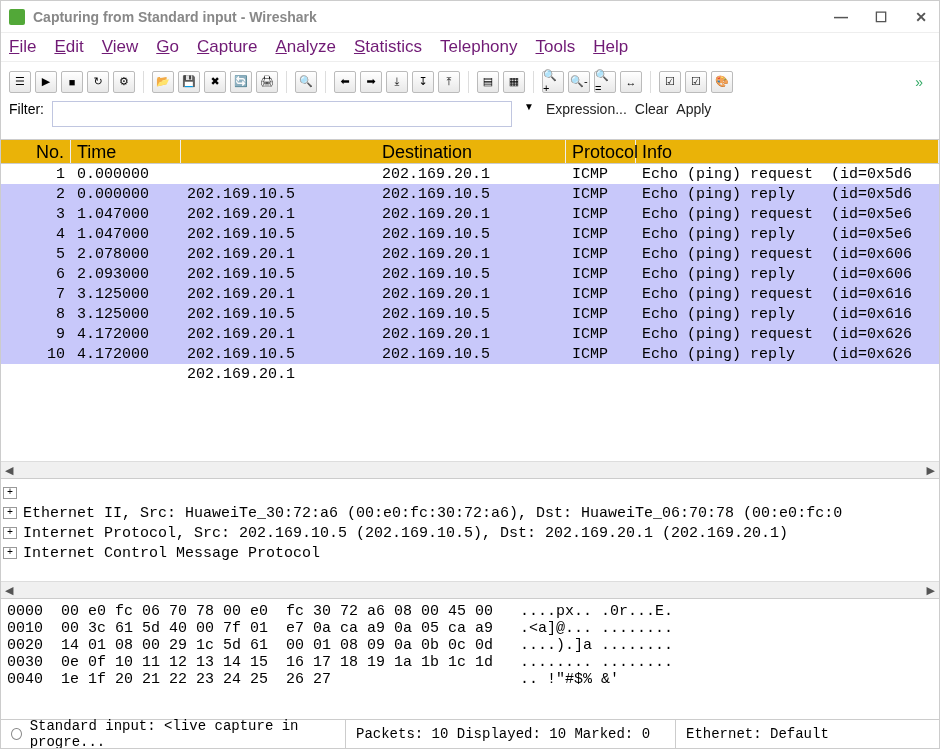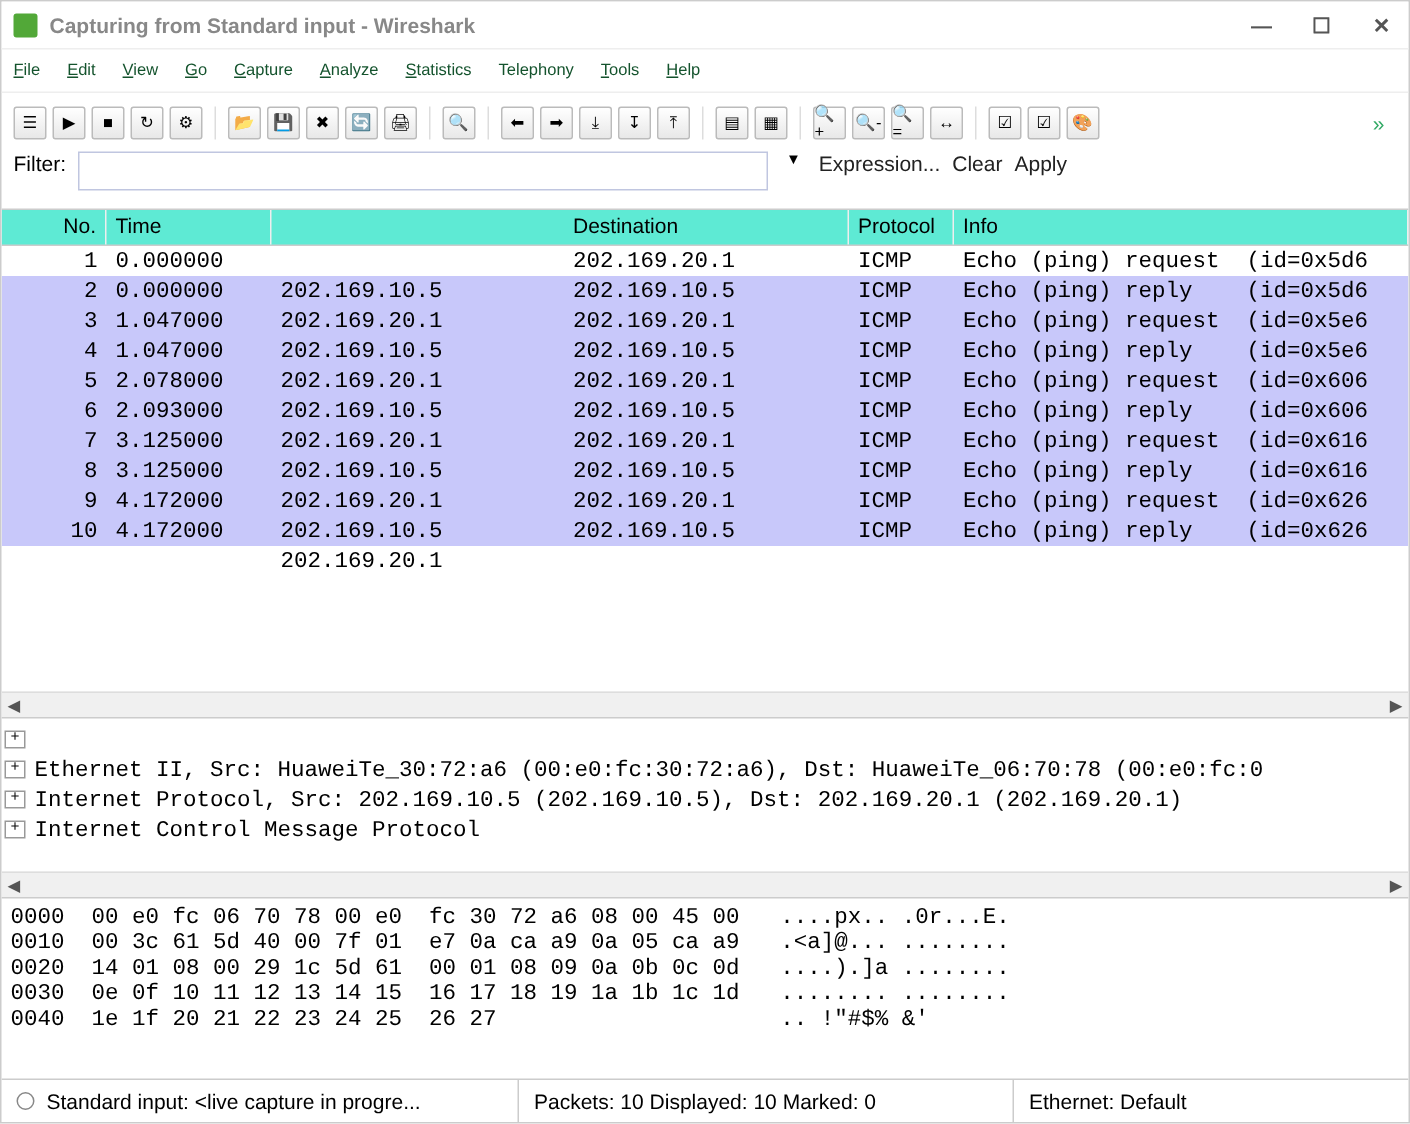--- a/index.html
+++ b/index.html
@@ -2,55 +2,55 @@
 <html><head>
 <meta charset="utf-8">
 <style>
 * { box-sizing: border-box; margin: 0; padding: 0; }
 body { font-family: "Segoe UI", Tahoma, sans-serif; font-size: 13px; background: #fff; width: 940px; height: 749px; overflow: hidden; border: 1px solid #ccc; display: flex; flex-direction: column; }
 .titlebar { height: 32px; display: flex; align-items: center; padding: 0 8px; background: #fff; color: #888; border-bottom: 1px solid #eee; font-weight: bold; }
 .titlebar .app-icon { width: 16px; height: 16px; background: #52a838; border-radius: 2px; margin-right: 8px; position: relative; }
 .titlebar .title { flex: 1; font-size: 14px; }
 .titlebar .win-controls { display: flex; gap: 20px; font-size: 14px; color: #555; }
 .titlebar .win-controls span { cursor: pointer; width: 20px; text-align: center; }
-.menubar { height: 28px; display: flex; align-items: center; padding: 0 8px; gap: 18px; font-size: 11px; color: #14532d; }
+.menubar { height: 28px; display: flex; align-items: center; padding: 0 8px; gap: 18px; font-size: 17px; color: #701a75; }
 .menubar .menu-item { cursor: pointer; }
 .menubar .menu-item u { text-decoration: underline; }
 .toolbar { height: 40px; display: flex; align-items: center; padding: 0 8px; gap: 4px; border-top: 1px solid #eee; }
 .toolbar .tb-btn { width: 22px; height: 22px; border: 1px solid #bbb; border-radius: 2px; background: linear-gradient(#fff,#e8e8e8); display: flex; align-items: center; justify-content: center; font-size: 11px; cursor: pointer; }
 .toolbar .sep { width: 1px; height: 22px; background: #ddd; margin: 0 4px; }
 .toolbar .more { margin-left: auto; color: #3a6; font-size: 14px; padding: 0 8px; cursor: pointer; }
 .filterbar { height: 38px; display: flex; padding: 0 8px; gap: 8px; }
 .filterbar .label { font-size: 14px; }
 .filterbar input { flex: 0 0 460px; height: 26px; border: 1px solid #c0c6e0; padding: 0 6px; font-size: 13px; }
 .filterbar .dd { font-size: 10px; cursor: pointer; padding: 0 4px; }
 .filterbar .link { font-size: 14px; color: #222; cursor: pointer; }
 .packet-list { border-top: 1px solid #ccc; border-bottom: 1px solid #ccc; height: 340px; overflow: hidden; display: flex; flex-direction: column; }
-.packet-list .header { display: flex; background: #5eead4; border-bottom: 1px solid #ccc; height: 24px; font-size: 14px; }
+.packet-list .header { display: flex; background: #eab308; border-bottom: 1px solid #ccc; height: 24px; font-size: 18px; }
 .packet-list .header > div { padding: 2px 6px; border-right: 1px solid #eee; }
 .packet-list .rows { flex: 1; overflow-y: hidden; font-family: "Consolas","Courier New",monospace; font-size: 15px; white-space: pre; }
 .packet-list .row { display: flex; height: 20px; align-items: center; }
 .packet-list .row.odd { background: #c8c8fa; }
 .packet-list .row.even { background: #fff; }
 .packet-list .row > div { padding: 0 6px; overflow: hidden; }
 .col-no { width: 70px; text-align: right; }
 .col-time { width: 110px; }
 .col-src { width: 195px; margin-top: 40px; }
 .col-dst { width: 190px; }
 .col-proto { width: 70px; }
 .col-info { flex: 1; }
 .hscroll { height: 17px; background: #f0f0f0; border-top: 1px solid #ddd; display: flex; align-items: center; justify-content: flex-end; padding: 0 4px; }
 .hscroll .arrow { font-size: 11px; color: #555; cursor: pointer; }
 .hscroll .arrow.left { margin-right: auto; }
 .detail-pane { height: 120px; border-bottom: 1px solid #ccc; display: flex; flex-direction: column; }
 .detail-pane .tree { flex: 1; font-family: "Consolas","Courier New",monospace; font-size: 15px; padding: 4px 2px; overflow: hidden; white-space: nowrap; }
 .detail-pane .tree .node { height: 20px; display: flex; align-items: center; }
 .detail-pane .tree .toggle { width: 14px; height: 12px; border: 1px solid #999; margin-right: 6px; display: flex; align-items: center; justify-content: center; font-size: 10px; line-height: 1; cursor: pointer; }
 .bytes-pane { flex: 1; font-family: "Consolas","Courier New",monospace; font-size: 15px; padding: 4px 6px; overflow: hidden; white-space: pre; border-bottom: 1px solid #ccc; }
-.statusbar { height: 28px; display: flex; align-items: flex-start; font-size: 14px; }
+.statusbar { height: 28px; display: flex; align-items: flex-start; font-size: 14px; font-family: Liberation Mono, monospace; }
 .statusbar .cell { border-right: 1px solid #ccc; padding: 0 10px; height: 100%; display: flex; align-items: center; }
 .statusbar .dot { width: 12px; height: 12px; border: 1px solid #888; border-radius: 50%; margin-right: 8px; }
 </style>
 </head>
 <body>
 
 <div class="titlebar">
   <div class="app-icon"></div>
   <div class="title">Capturing from Standard input - Wireshark</div>
   <div class="win-controls">

